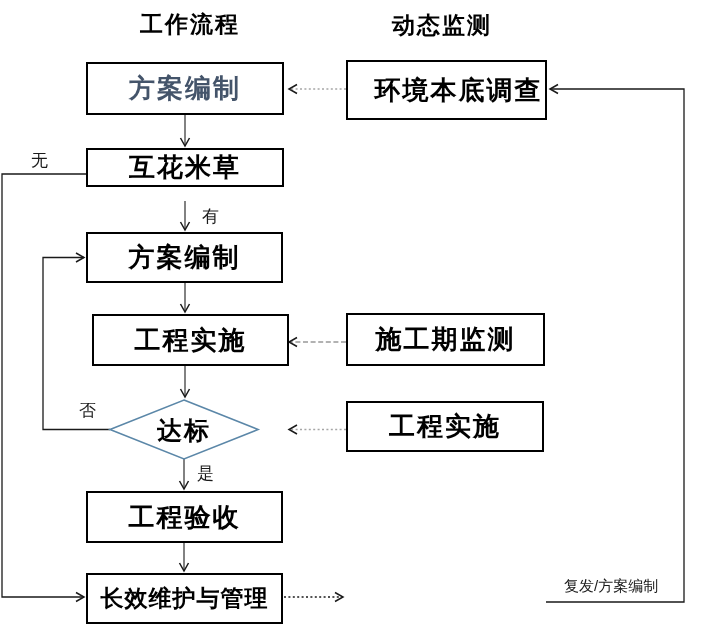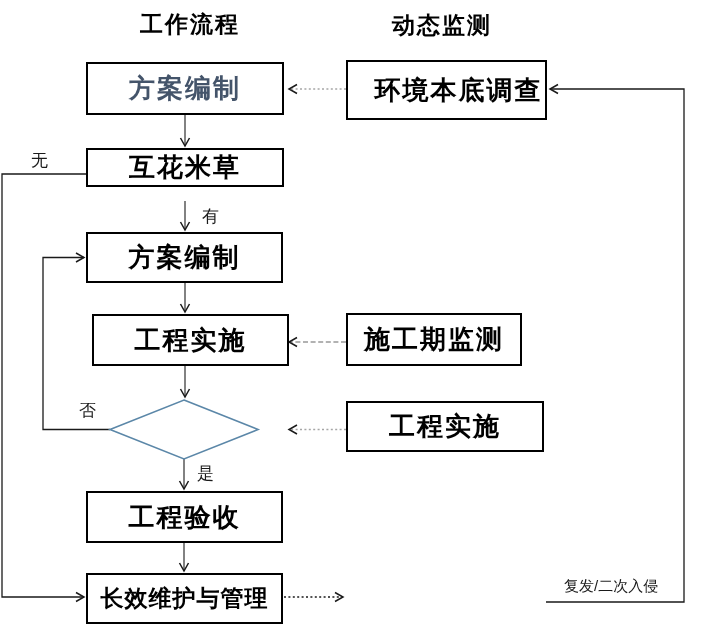--- a/index.html
+++ b/index.html
@@ -99,24 +99,25 @@
   <div class="col-header" style="left:110px; top:9px; width:160px;">工作流程</div>
   <div class="col-header" style="left:367px; top:10px; width:150px;">动态监测</div>
 
   <div class="node muted" style="left:86px; top:62px; width:198px; height:53px;">方案编制</div>
   <div class="node" style="left:86px; top:148px; width:198px; height:39px;">互花米草</div>
   <div class="node" style="left:86px; top:232px; width:197px; height:51px;">方案编制</div>
   <div class="node" style="left:92px; top:314px; width:197px; height:52px;">工程实施</div>
   <div class="node" style="left:86px; top:491px; width:197px; height:52px;">工程验收</div>
   <div class="node tight" style="left:86px; top:573px; width:197px; height:51px;">长效维护与管理</div>
 
+  <div class="diamond-label" style="left:110px; top:402px; width:148px; height:56px;">达标</div>
 
   <div class="node" style="left:346px; top:60px; width:201px; height:60px;padding-left:24px;">环境本底调查</div>
-  <div class="node" style="left:346px; top:313px; width:176px; height:53px;">施工期监测</div>
+  <div class="node" style="left:346px; top:313px; width:199px; height:53px;">施工期监测</div>
   <div class="node" style="left:346px; top:401px; width:198px; height:51px;">工程实施</div>
 
   <div class="edge-label" style="left:31px; top:149px;">无</div>
   <div class="edge-label" style="left:202px; top:205px;">有</div>
   <div class="edge-label" style="left:79px; top:399px;">否</div>
   <div class="edge-label" style="left:197px; top:462px;">是</div>
-  <div class="edge-label small" style="left:564px; top:577px;">复发/二次入侵</div>
+  <div class="edge-label small" style="left:564px; top:577px;">复发/方案编制</div>
 
 </div>
 
 </body></html>

